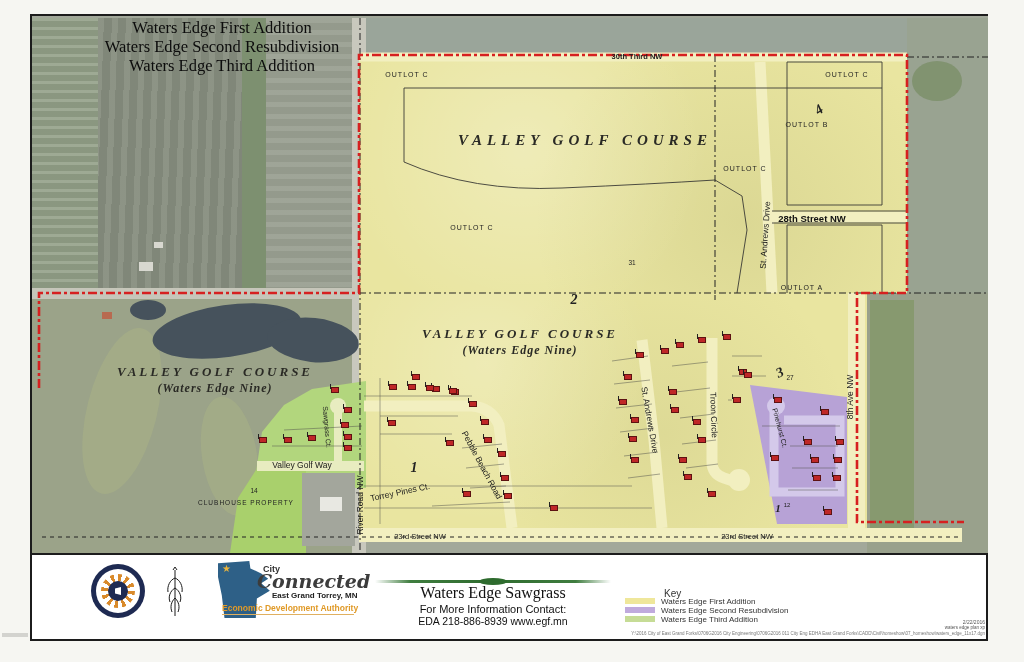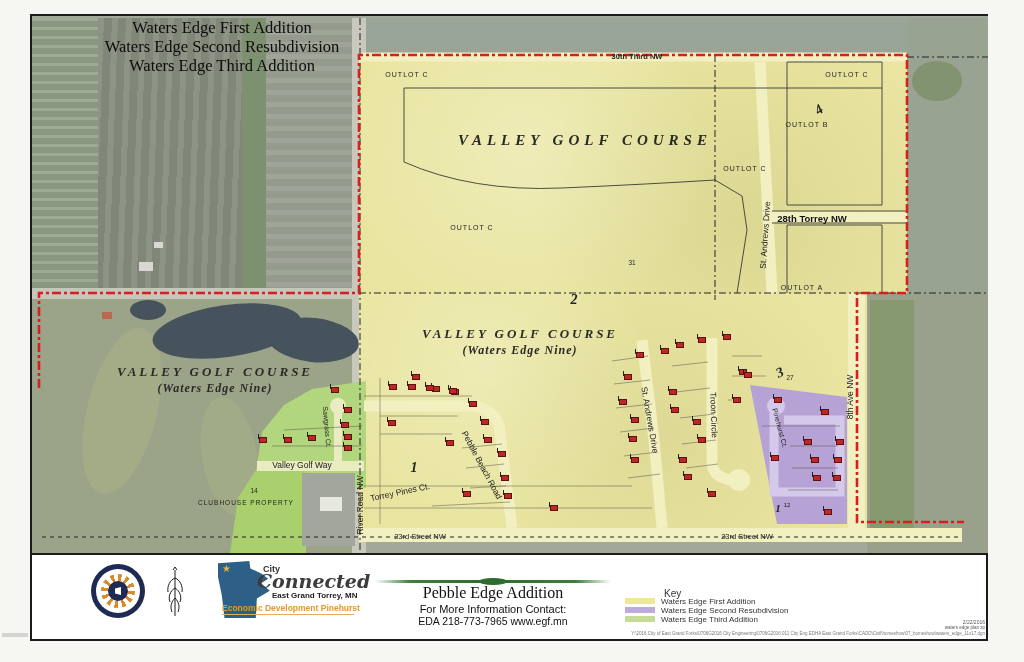--- a/index.html
+++ b/index.html
@@ -177,21 +177,21 @@
     <div class="lbl golf-sub" style="left:183px;top:372px;">(Waters Edge Nine)</div>
 
     <div class="lbl outlot" style="left:375px;top:58px;">OUTLOT C</div>
     <div class="lbl outlot" style="left:815px;top:58px;">OUTLOT C</div>
     <div class="lbl outlot" style="left:440px;top:211px;">OUTLOT C</div>
     <div class="lbl outlot" style="left:713px;top:152px;">OUTLOT C</div>
     <div class="lbl outlot" style="left:775px;top:108px;">OUTLOT B</div>
     <div class="lbl outlot" style="left:770px;top:271px;">OUTLOT A</div>
 
     <div class="lbl street-s" style="left:605px;top:40px;font-weight:bold;">30th Third NW</div>
-    <div class="lbl street-b" style="left:780px;top:202px;">28th Torrey NW</div>
+    <div class="lbl street-b" style="left:780px;top:202px;">28th Street NW</div>
     <div class="lbl street-s" style="left:388px;top:520px;">23rd Street NW</div>
     <div class="lbl street-s" style="left:715px;top:520px;">23rd Street NW</div>
     <div class="lbl street" style="left:733px;top:219px;transform:translate(-50%,-50%) rotate(-86deg);">St. Andrews Drive</div>
     <div class="lbl street" style="left:618px;top:404px;transform:translate(-50%,-50%) rotate(80deg);">St. Andrews Drive</div>
     <div class="lbl street" style="left:682px;top:399px;transform:translate(-50%,-50%) rotate(88deg);">Troon Circle</div>
     <div class="lbl street" style="left:450px;top:449px;transform:translate(-50%,-50%) rotate(62deg);">Pebble Beach Road</div>
     <div class="lbl street" style="left:368px;top:476px;transform:translate(-50%,-50%) rotate(-12deg);">Torrey Pines Ct.</div>
     <div class="lbl street-s" style="left:295px;top:411px;font-size:7px;transform:translate(-50%,-50%) rotate(85deg);">Sawgrass Ct.</div>
     <div class="lbl street" style="left:270px;top:449px;font-weight:normal;">Valley Golf Way</div>
     <div class="lbl street-s" style="left:748px;top:412px;font-size:7px;transform:translate(-50%,-50%) rotate(75deg);">Pinehurst Ct.</div>
@@ -289,26 +289,26 @@
       <path d="M15,32 C11,36 10,41 12,46 M15,32 C19,36 20,41 18,46"></path>
       <path d="M13,4 L15,1 L17,4"></path>
     </g>
   </svg>
 
   <div class="mn-state"></div>
   <div class="mn-star f-lbl">★</div>
   <div class="f-lbl life">City</div>
   <div class="f-lbl connected">Connected</div>
   <div class="f-lbl egfmn">East Grand Torrey, MN</div>
-  <div class="f-lbl eda-auth">Economic Development Pinehurst</div>
+  <div class="f-lbl eda-auth">Economic Development Authority</div>
 
   <div class="divider"></div>
-  <div class="f-lbl addn-title">Pebble Edge Addition</div>
+  <div class="f-lbl addn-title">Waters Edge Sawgrass</div>
   <div class="f-lbl contact">For More Information Contact:</div>
-  <div class="f-lbl contact2">EDA 218-773-7965  www.egf.mn</div>
+  <div class="f-lbl contact2">EDA 218-886-8939  www.egf.mn</div>
 
   <div class="f-lbl key-title">Key</div>
   <div class="key-row" style="top:597px;">
     <div class="key-sw" style="background-color: rgb(239, 231, 155);"></div>
     <div class="key-tx">Waters Edge First Addition</div>
   </div>
   <div class="key-row" style="top:606px;">
     <div class="key-sw" style="background-color: rgb(192, 170, 221);"></div>
     <div class="key-tx">Waters Edge Second Resubdivision</div>
   </div>

